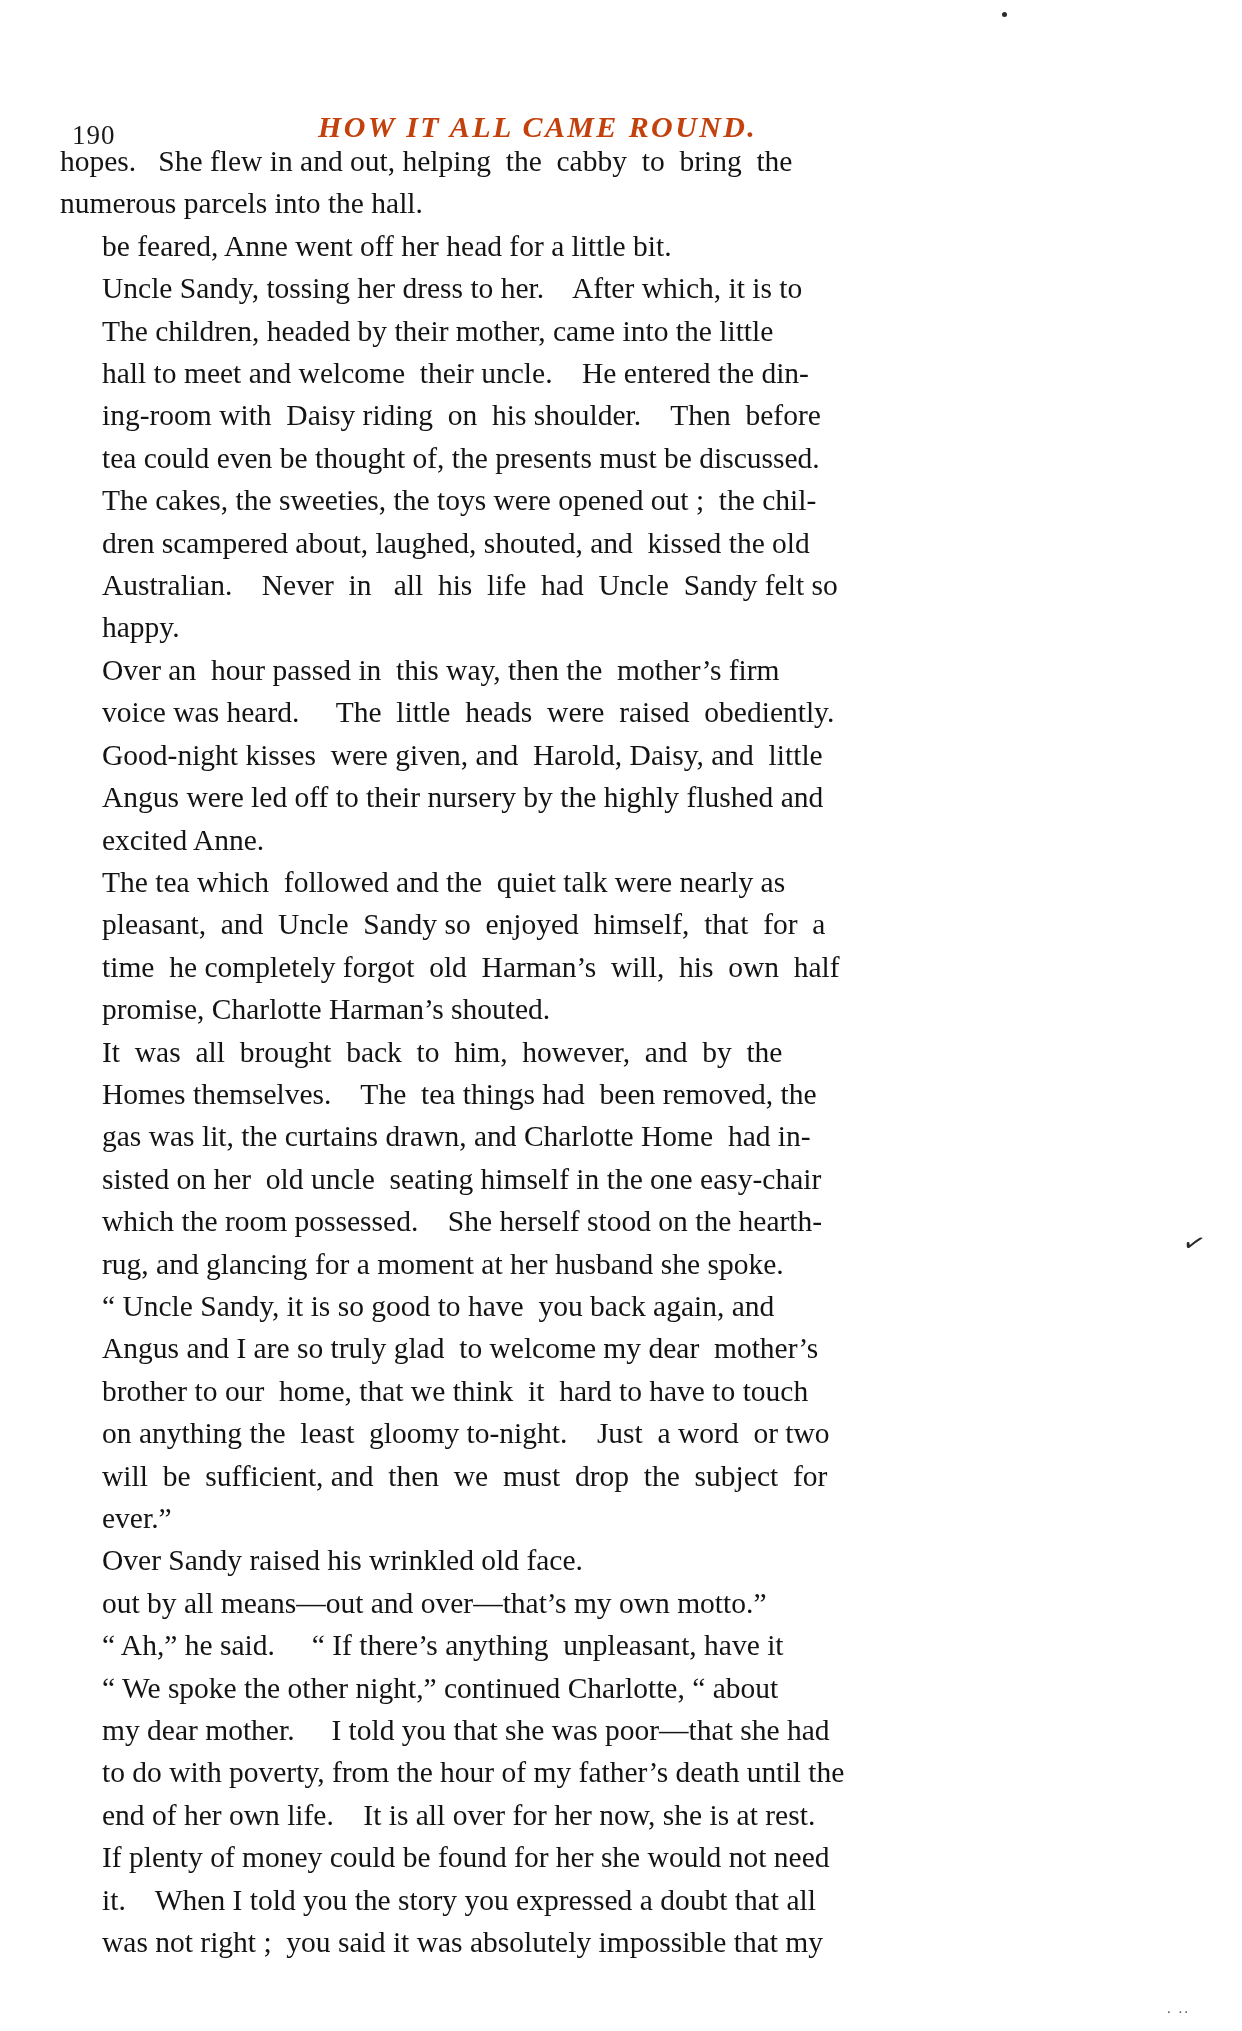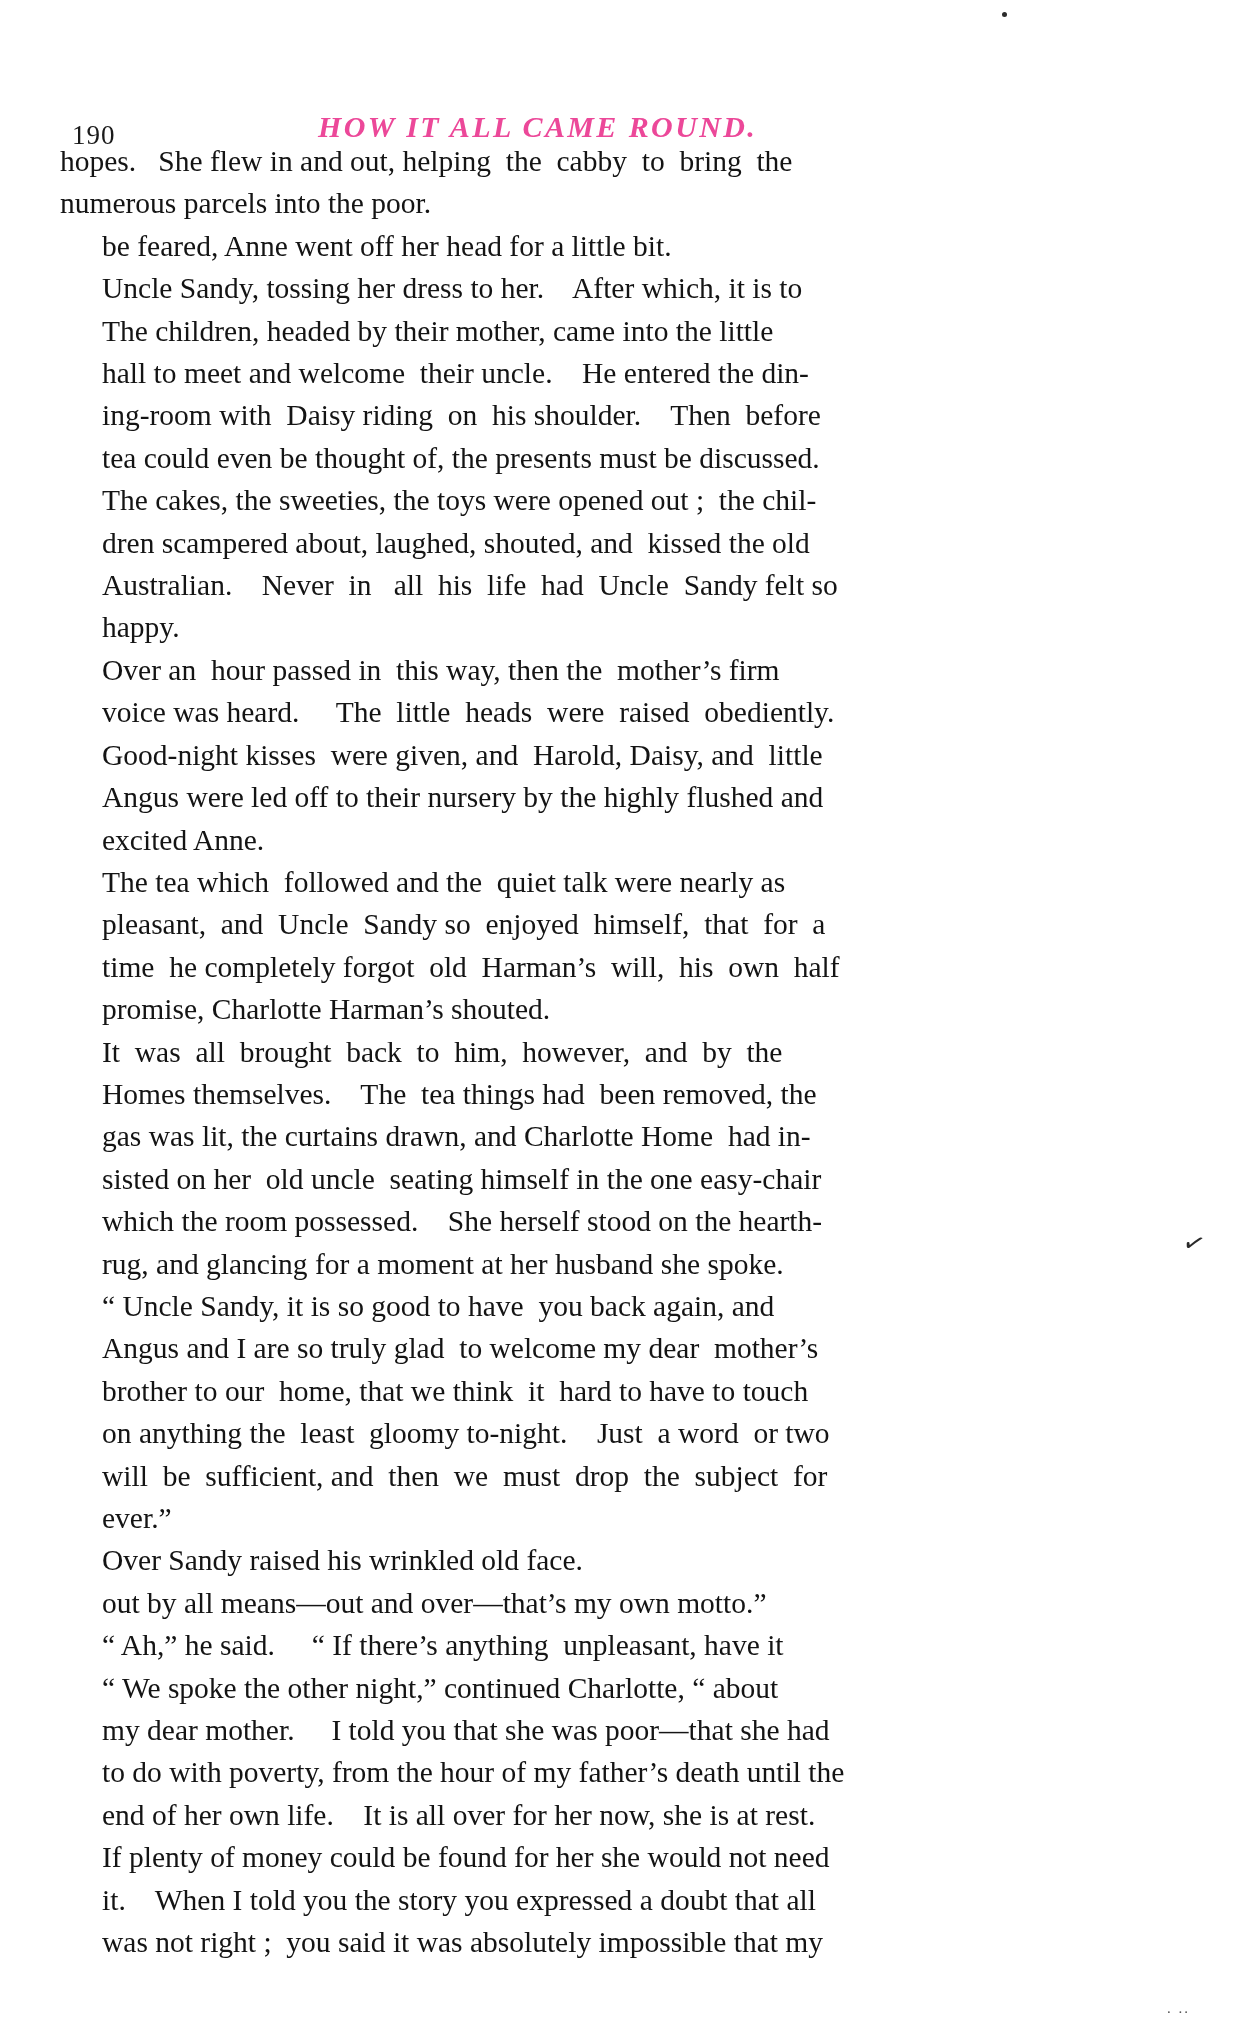--- a/index.html
+++ b/index.html
@@ -47,21 +47,21 @@
     color: #1a1a1a;
   }
   .running-title {
     position: absolute;
     left: 318px;
     top: 52px;
     font-style: italic;
     font-weight: bold;
     font-size: 30px;
     letter-spacing: 2.4px;
-    color: #ec4899;
+    color: #c2410c;
     white-space: nowrap;
   }
   .body-text {
     position: absolute;
     top: 140px;
     left: 60px;
     width: 1120px;
     font-size: 29.5px;
     line-height: 42.4px;
     color: #141414;
@@ -102,21 +102,21 @@
 <div class="page">
 
   <div class="top-dot"></div>
 
   <div class="header">
     <div class="folio">190</div>
     <div class="running-title">HOW IT ALL CAME ROUND.</div>
   </div>
 
   <div class="body-text">
-      <p><span class="line">hopes.   She flew in and out, helping  the  cabby  to  bring  the</span><span class="line">numerous parcels into the poor.</span></p>
+      <p><span class="line">hopes.   She flew in and out, helping  the  cabby  to  bring  the</span><span class="line">numerous parcels into the hall.</span></p>
       <p class="indent"><span class="line">be feared, Anne went off her head for a little bit.</span><span class="line">Uncle Sandy, tossing her dress to her.    After which, it is to</span></p>
       <p class="indent"><span class="line" style="text-indent: 42px;">The children, headed by their mother, came into the little</span><span class="line">hall to meet and welcome  their uncle.    He entered the din-</span><span class="line">ing-room with  Daisy riding  on  his shoulder.    Then  before</span><span class="line">tea could even be thought of, the presents must be discussed.</span><span class="line">The cakes, the sweeties, the toys were opened out ;  the chil-</span><span class="line">dren scampered about, laughed, shouted, and  kissed the old</span><span class="line">Australian.    Never  in   all  his  life  had  Uncle  Sandy felt so</span><span class="line">happy.</span></p>
       <p class="indent"><span class="line" style="text-indent: 42px;">Over an  hour passed in  this way, then the  mother’s firm</span><span class="line">voice was heard.     The  little  heads  were  raised  obediently.</span><span class="line">Good-night kisses  were given, and  Harold, Daisy, and  little</span><span class="line">Angus were led off to their nursery by the highly flushed and</span><span class="line">excited Anne.</span></p>
       <p class="indent"><span class="line" style="text-indent: 42px;">The tea which  followed and the  quiet talk were nearly as</span><span class="line">pleasant,  and  Uncle  Sandy so  enjoyed  himself,  that  for  a</span><span class="line">time  he completely forgot  old  Harman’s  will,  his  own  half</span><span class="line">promise, Charlotte Harman’s shouted.</span></p>
       <p class="indent"><span class="line" style="text-indent: 42px;">It  was  all  brought  back  to  him,  however,  and  by  the</span><span class="line">Homes themselves.    The  tea things had  been removed, the</span><span class="line">gas was lit, the curtains drawn, and Charlotte Home  had in-</span><span class="line">sisted on her  old uncle  seating himself in the one easy-chair</span><span class="line">which the room possessed.    She herself stood on the hearth-</span><span class="line">rug, and glancing for a moment at her husband she spoke.</span></p>
       <p class="indent"><span class="line" style="text-indent: 42px;">“ Uncle Sandy, it is so good to have  you back again, and</span><span class="line">Angus and I are so truly glad  to welcome my dear  mother’s</span><span class="line">brother to our  home, that we think  it  hard to have to touch</span><span class="line">on anything the  least  gloomy to-night.    Just  a word  or two</span><span class="line">will  be  sufficient, and  then  we  must  drop  the  subject  for</span><span class="line">ever.”</span></p>
       <p class="indent"><span class="line" style="text-indent: 42px;">Over Sandy raised his wrinkled old face.</span></p>
       <p class="indent"><span class="line">out by all means—out and over—that’s my own motto.”</span><span class="line" style="text-indent: 42px;">“ Ah,” he said.     “ If there’s anything  unpleasant, have it</span></p>
       <p class="indent"><span class="line" style="text-indent: 42px;">“ We spoke the other night,” continued Charlotte, “ about</span><span class="line">my dear mother.     I told you that she was poor—that she had</span><span class="line">to do with poverty, from the hour of my father’s death until the</span><span class="line">end of her own life.    It is all over for her now, she is at rest.</span><span class="line">If plenty of money could be found for her she would not need</span><span class="line">it.    When I told you the story you expressed a doubt that all</span><span class="line">was not right ;  you said it was absolutely impossible that my</span></p>
     </div>

